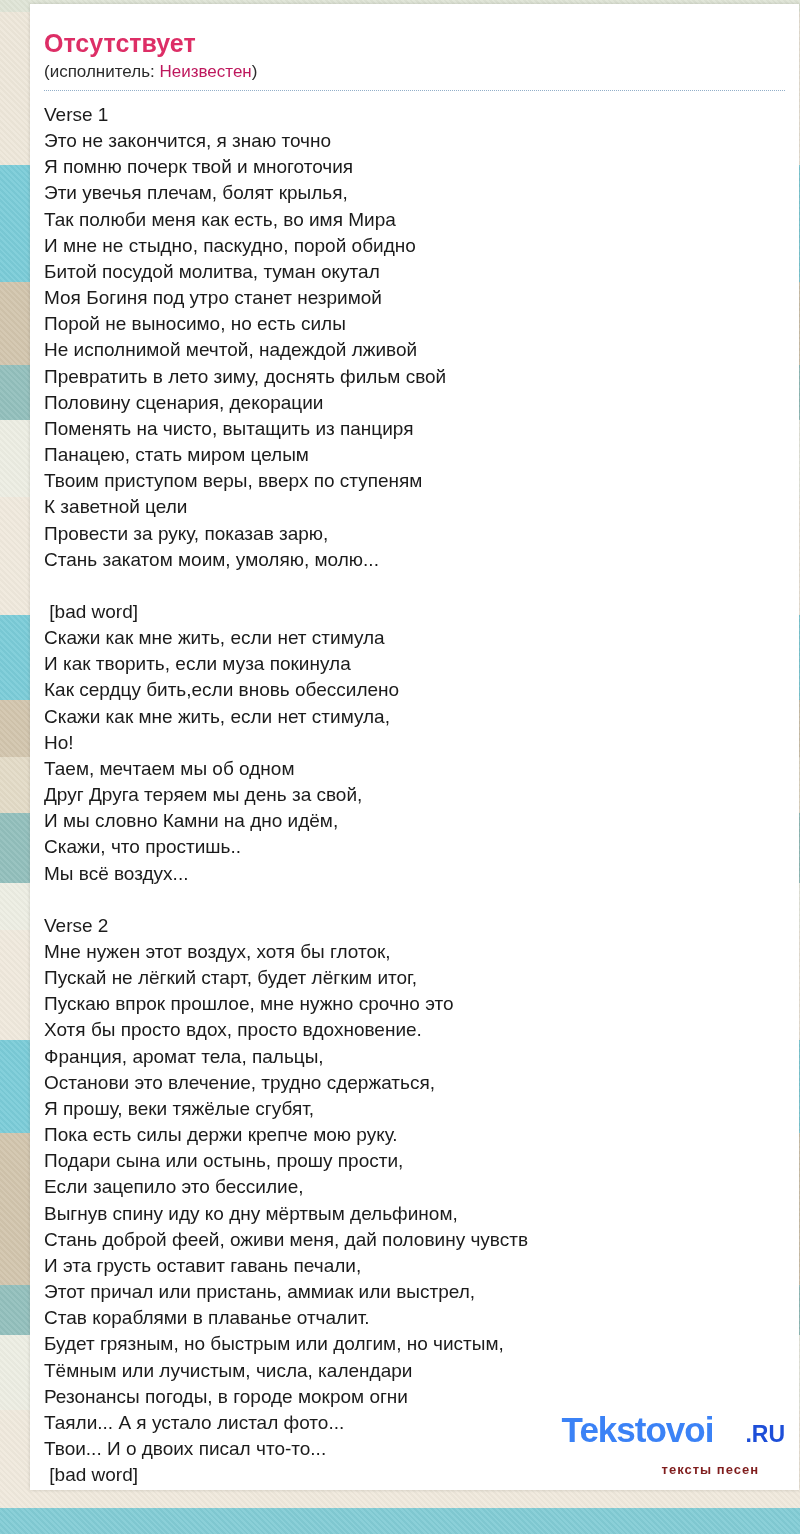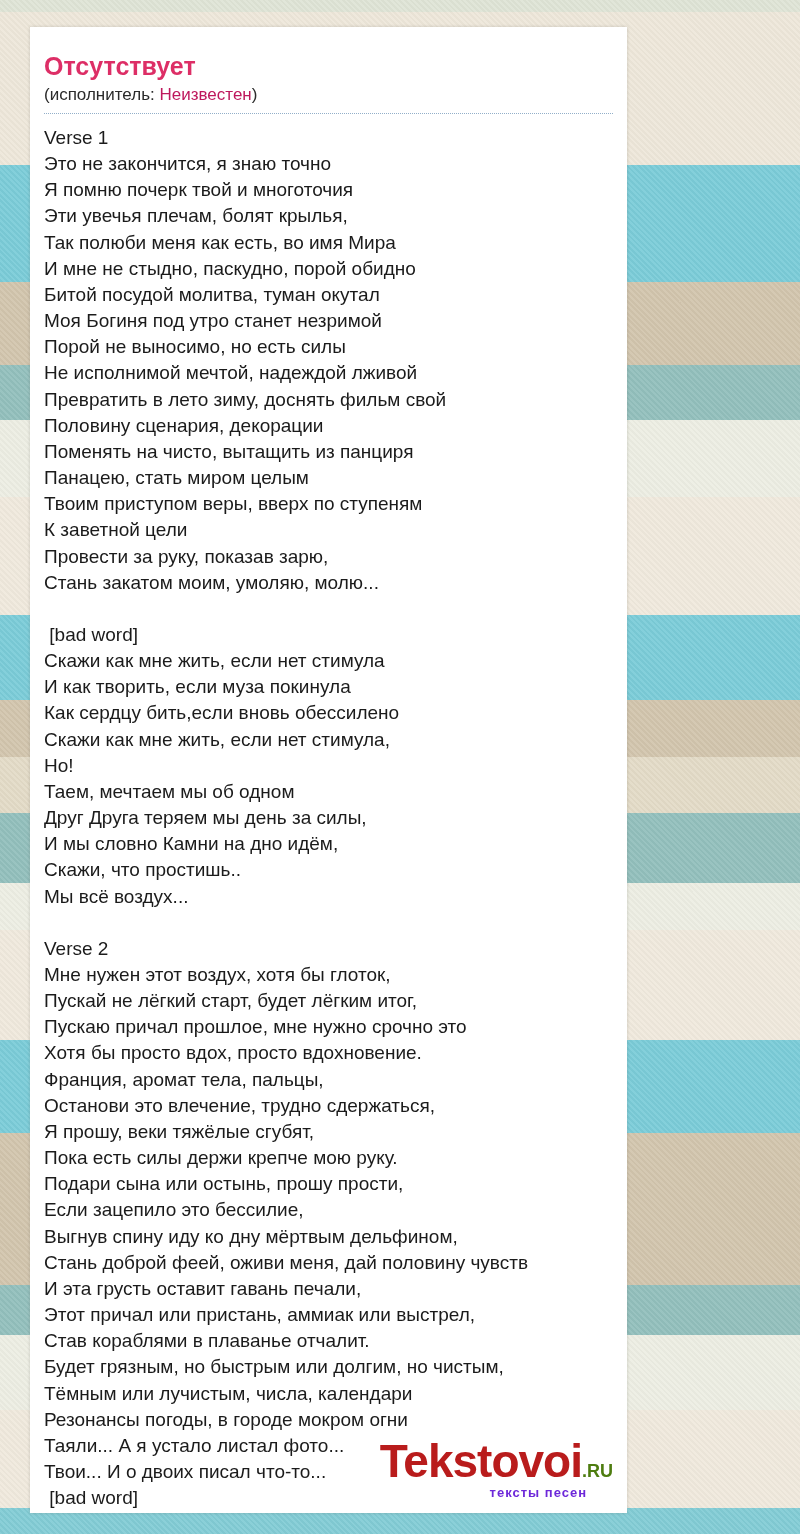--- a/index.html
+++ b/index.html
@@ -30,22 +30,22 @@
       #f0e9dd 1410px,#f0e9dd 1508px,
       #82ccd5 1508px,#82ccd5 1534px);
   }
   .bg-texture {
     position:absolute; inset:0; pointer-events:none;
     background:repeating-linear-gradient(45deg,
       rgba(255,255,255,0.07) 0 2px, rgba(0,0,0,0.025) 2px 4px);
   }
   .panel {
     position:absolute;
-    left:30px; top:27px;
-    width:597px; height:1486px;
+    left:30px; top:4px;
+    width:769px; height:1486px;
     background:#ffffff;
     box-shadow:0 0 3px rgba(90,90,80,0.25);
   }
   .header { padding:24px 14px 0 14px; }
   .page-title {
     font-size:25px;
     line-height:30px;
     color:#dd2e66;
     letter-spacing:0;
   }
@@ -68,31 +68,31 @@
     white-space:pre-wrap;
   }
   .logo {
     position:absolute;
     right:14px; bottom:14px;
     text-align:right;
     line-height:1;
   }
   .logo-main-row { white-space:nowrap; }
   .logo-name {
-    font-size:46px; font-weight:bold;
-    color:#b91c1c; letter-spacing:-1px;
+    font-size:35px; font-weight:bold;
+    color:#3b82f6; letter-spacing:-1px;
   }
   .logo-tld {
-    font-size:18px; font-weight:bold;
-    color:#4d7c0f; letter-spacing:0;
+    font-size:23px; font-weight:bold;
+    color:#1d4ed8; letter-spacing:0;margin-left:32px;
   }
   .logo-tagline {
-    margin-top:2px; padding-right:26px;
+    margin-top:16px; padding-right:26px;
     font-size:13px; font-weight:bold;
-    color:#6d28d9; letter-spacing:1px;
+    color:#7f1d1d; letter-spacing:1px;
   }
 </style>
 </head>
 <body>
 
 <div class="bg-texture"></div>
 
 <div class="panel">
 
   <div class="header">
@@ -120,29 +120,29 @@
       <div class="lyric-line">Провести за руку, показав зарю,</div>
       <div class="lyric-line">Стань закатом моим, умоляю, молю...</div>
       <div class="lyric-line">&nbsp;</div>
       <div class="lyric-line"> [bad word]</div>
       <div class="lyric-line">Скажи как мне жить, если нет стимула</div>
       <div class="lyric-line">И как творить, если муза покинула</div>
       <div class="lyric-line">Как сердцу бить,если вновь обессилено</div>
       <div class="lyric-line">Скажи как мне жить, если нет стимула,</div>
       <div class="lyric-line">Но!</div>
       <div class="lyric-line">Таем, мечтаем мы об одном</div>
-      <div class="lyric-line">Друг Друга теряем мы день за силы,</div>
+      <div class="lyric-line">Друг Друга теряем мы день за свой,</div>
       <div class="lyric-line">И мы словно Камни на дно идём,</div>
       <div class="lyric-line">Скажи, что простишь..</div>
       <div class="lyric-line">Мы всё воздух...</div>
       <div class="lyric-line">&nbsp;</div>
       <div class="lyric-line">Verse 2</div>
       <div class="lyric-line">Мне нужен этот воздух, хотя бы глоток,</div>
       <div class="lyric-line">Пускай не лёгкий старт, будет лёгким итог,</div>
-      <div class="lyric-line">Пускаю причал прошлое, мне нужно срочно это</div>
+      <div class="lyric-line">Пускаю впрок прошлое, мне нужно срочно это</div>
       <div class="lyric-line">Хотя бы просто вдох, просто вдохновение.</div>
       <div class="lyric-line">Франция, аромат тела, пальцы,</div>
       <div class="lyric-line">Останови это влечение, трудно сдержаться,</div>
       <div class="lyric-line">Я прошу, веки тяжёлые сгубят,</div>
       <div class="lyric-line">Пока есть силы держи крепче мою руку.</div>
       <div class="lyric-line">Подари сына или остынь, прошу прости,</div>
       <div class="lyric-line">Если зацепило это бессилие,</div>
       <div class="lyric-line">Выгнув спину иду ко дну мёртвым дельфином,</div>
       <div class="lyric-line">Стань доброй феей, оживи меня, дай половину чувств</div>
       <div class="lyric-line">И эта грусть оставит гавань печали,</div>

